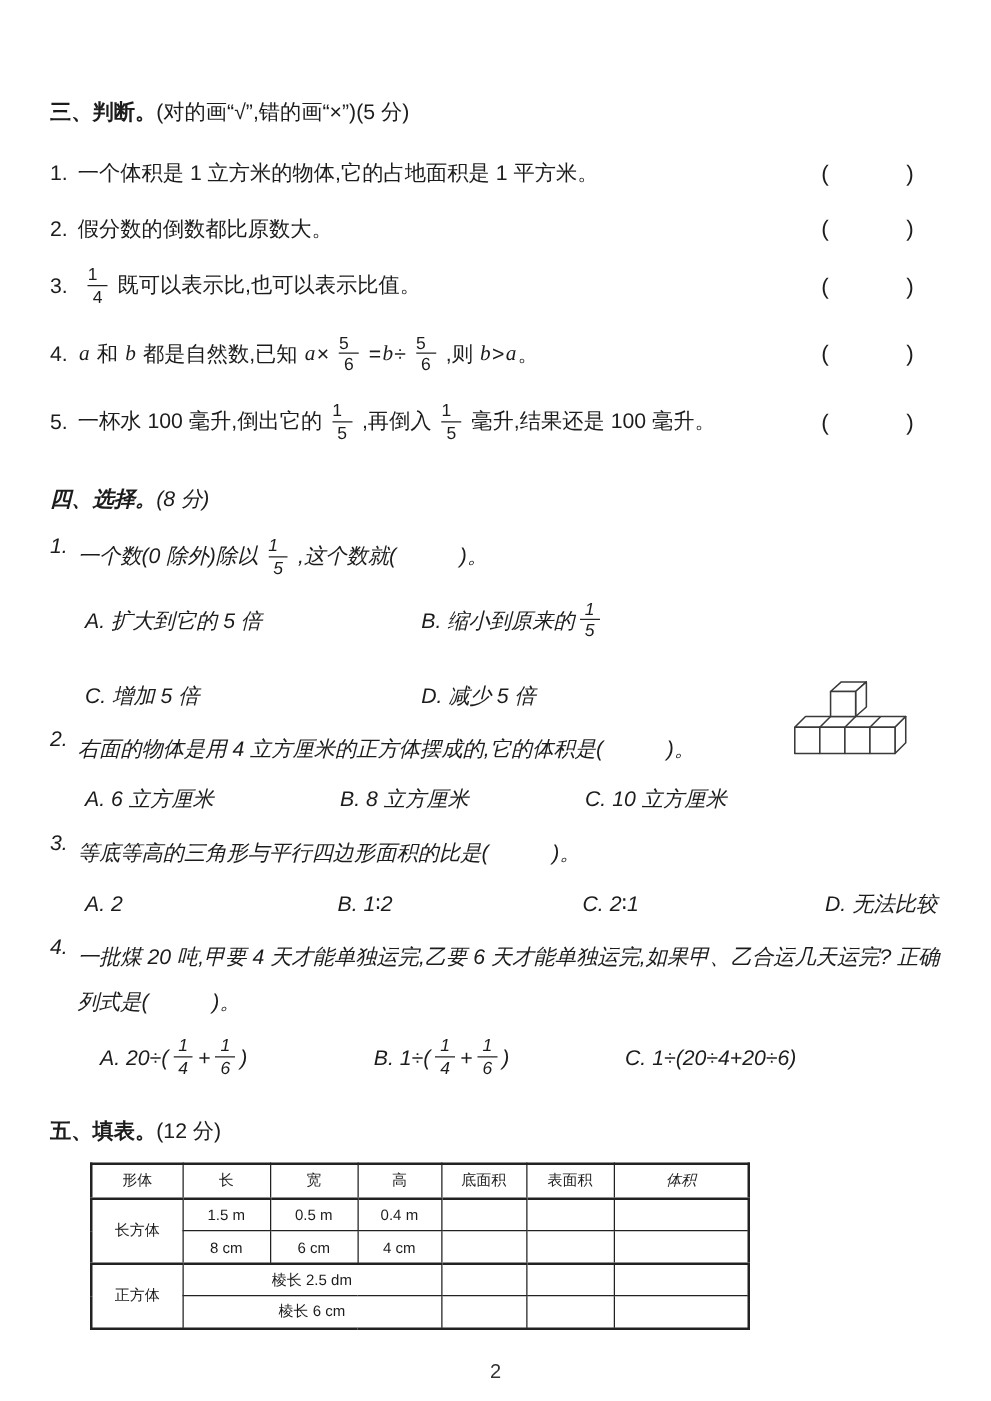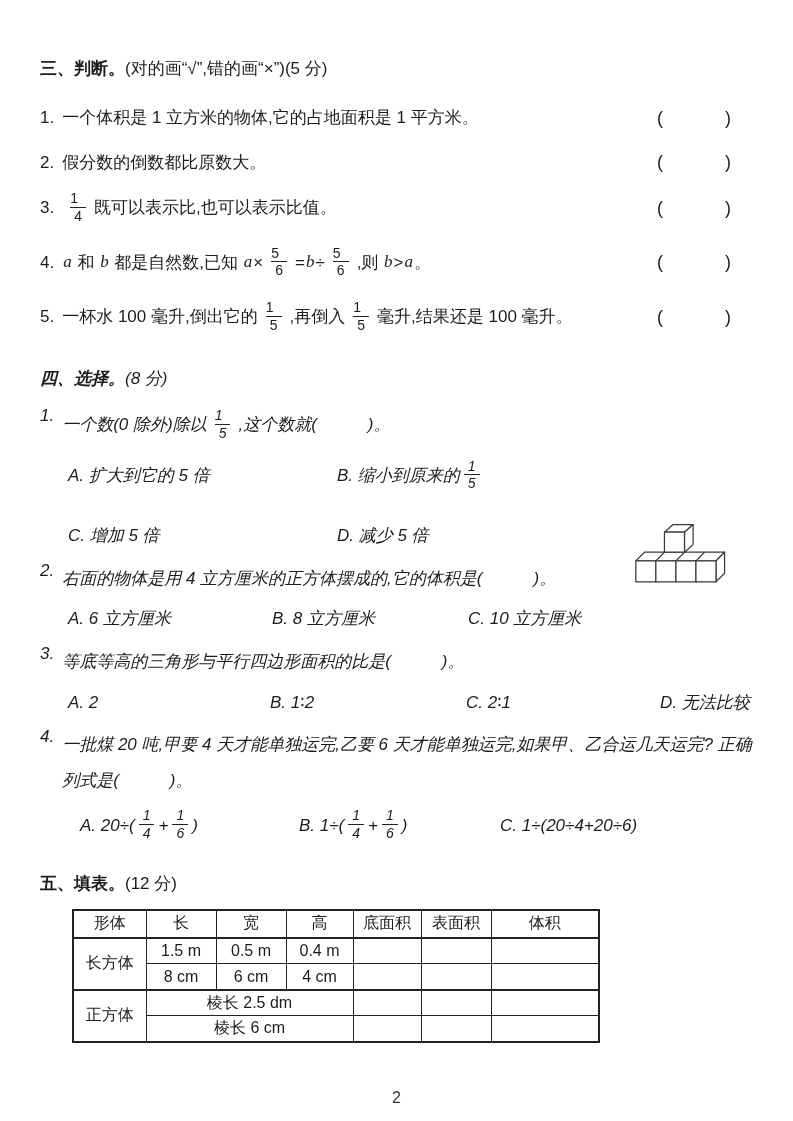--- a/index.html
+++ b/index.html
@@ -6,21 +6,21 @@
   html,body { background:#e8e8e8; }
   .page {
     position:relative;
     width:793px; height:1121px;
     margin:0 auto;
     background:#ffffff;
     color:#1c1c1c;
     font-family:"Liberation Sans","DejaVu Sans",sans-serif;
     font-size:17px;
     overflow:hidden;
-    padding:56px 38px 0 40px;
+    padding:77px 38px 0 40px;
   }
   .sec-title { margin-top:0; line-height:26px; }
   .sec-title .bold { font-weight:bold; }
   .item { display:flex; align-items:flex-start; }
   .item .num { flex:none; margin-right:8px; }
   .item .content { flex:1; line-height:1.45; }
   .judge-item { margin-top:20px; align-items:center; }
   .judge-item .answer-blank { margin-left:8px; margin-right:24px; }
   .answer-blank {
     flex:none; display:inline-flex; justify-content:space-between;
@@ -37,28 +37,28 @@
   }
   .frac .den { border-top:1.4px solid #222; }
   .frac .num, .frac .den { padding:1px 4px; }
   em.var { font-style:italic; font-family:"Liberation Serif","DejaVu Serif",serif; padding:0 1px; }
   
   .choice-wrap { position:relative;font-style:italic; }
   .cube-figure { position:absolute; right:18px; top:157px; }
   
   .fill-table {
     border-collapse:collapse; margin:12px 0 0 32px;
-    font-size:16px; text-align:center;
+    font-size:12px; text-align:center;
   }
   .fill-table th, .fill-table td { border:1px solid #222; padding:0 6px; height:26px; font-weight:normal; }
   .fill-table { border:2px solid #222; }
   .fill-table thead th { border-bottom:2px solid #222; height:28px; }
   .fill-table .sep td, .fill-table .sep th { border-top:2px solid #222; }
   .col-shape { width:73px; } .col-l { width:70px; } .col-w { width:70px; }
-  .col-h { width:67px; } .col-ba { width:68px; } .col-sa { width:70px; } .col-v { width:108px; }
+  .col-h { width:67px; } .col-ba { width:68px; } .col-sa { width:70px; } .col-v { width:108px;font-style:italic; }
   .page-number { position:absolute; bottom:14px; left:0; width:100%; text-align:center; font-size:16px; color:#333; }
   svg { display:block; }
 </style>
 </head>
 <body>
 
 <div class="page">
 
   <div class="section">
     <div class="sec-title">

